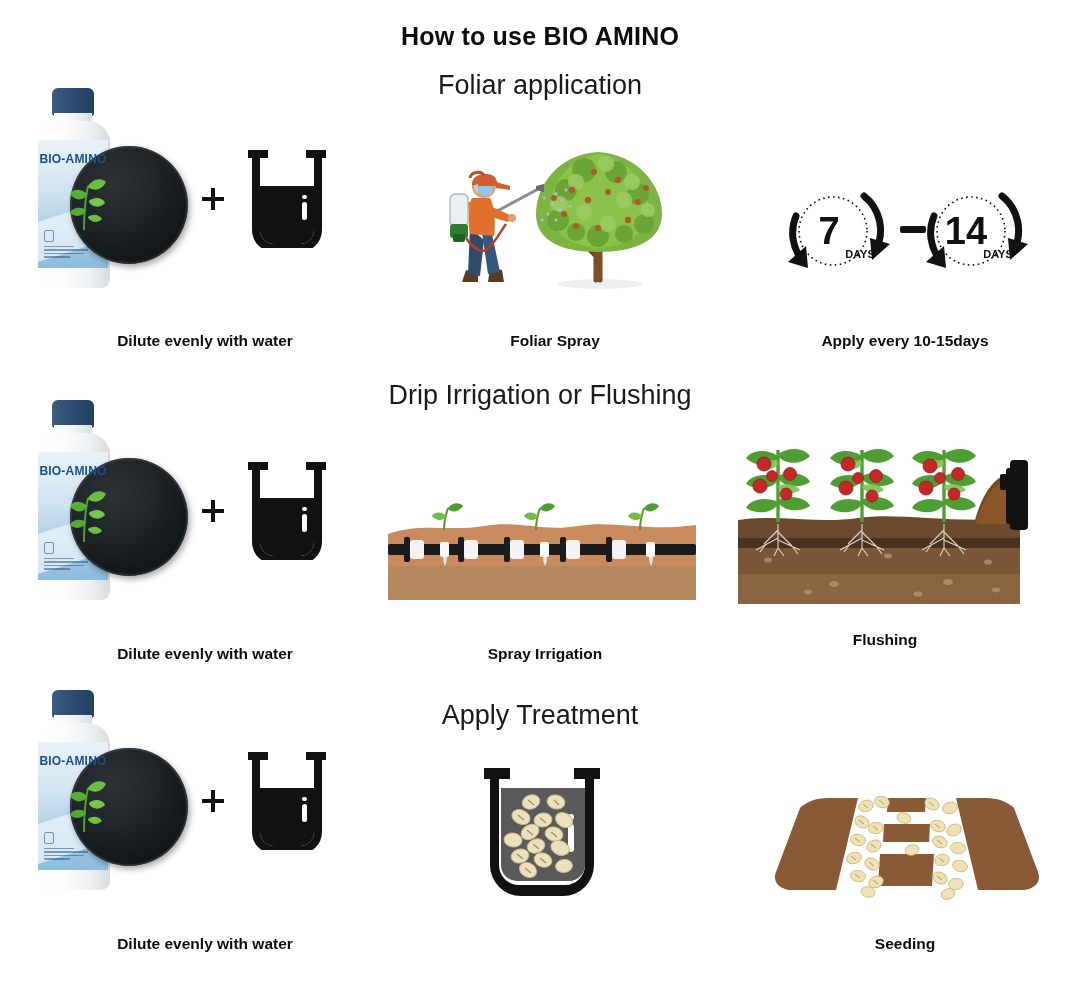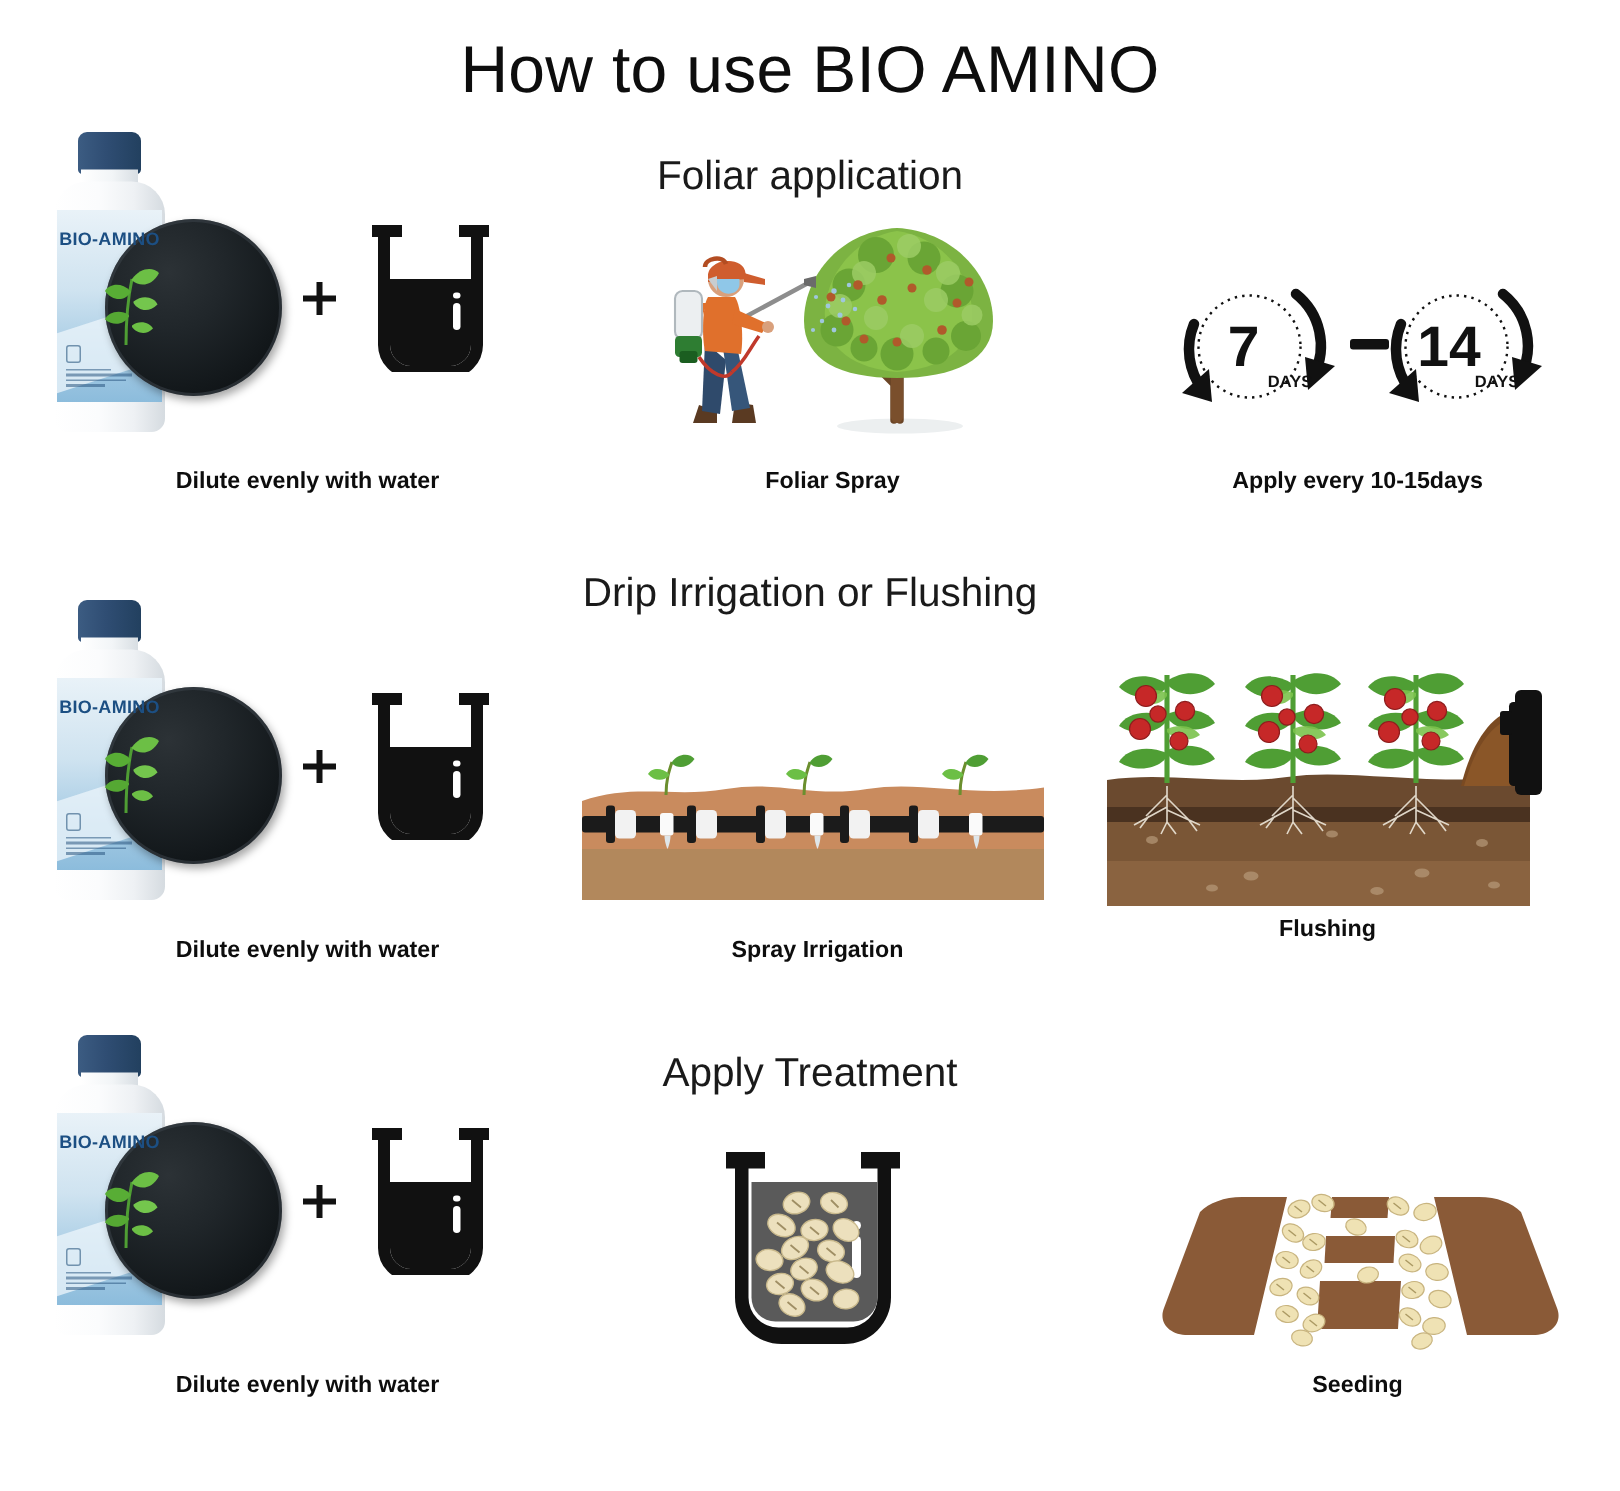--- a/index.html
+++ b/index.html
@@ -6,34 +6,34 @@
   body{
     width:1080px;height:994px;background:#ffffff;
     font-family:"Liberation Sans", sans-serif;
     overflow:hidden;position:relative;
   }
   .page{position:relative;width:1080px;height:994px;}
 
   
   .main-title{
     position:absolute;left:0;top:22px;width:1080px;text-align:center;
-    font-size:44px;font-weight:normal;color:#0d0d0d;letter-spacing:.2px;
+    font-size:25px;font-weight:bold;color:#0d0d0d;letter-spacing:.2px;
   }
   .section-head{
     position:absolute;width:1080px;text-align:center;
     font-size:27px;font-weight:normal;color:#1a1a1a;
   }
-  .sec1{top:70px;margin-top:32px;}
+  .sec1{top:70px;}
   .sec2{top:380px;}
   .sec3{top:700px;}
 
   
   .caption{
     position:absolute;text-align:center;font-size:15.5px;font-weight:bold;
-    color:#0d0d0d;white-space:nowrap;
+    color:#0d0d0d;white-space:nowrap;margin-top:20px;
   }
 
   
   .mixgroup{position:absolute;width:330px;height:230px;}
 
   
   .bottle{position:absolute;left:12px;top:0;width:78px;height:200px;}
   .b-cap{
     position:absolute;left:18px;top:0;width:42px;height:28px;
     background:linear-gradient(to right,#3c5c82 0%,#2f4d73 45%,#22405f 100%);

